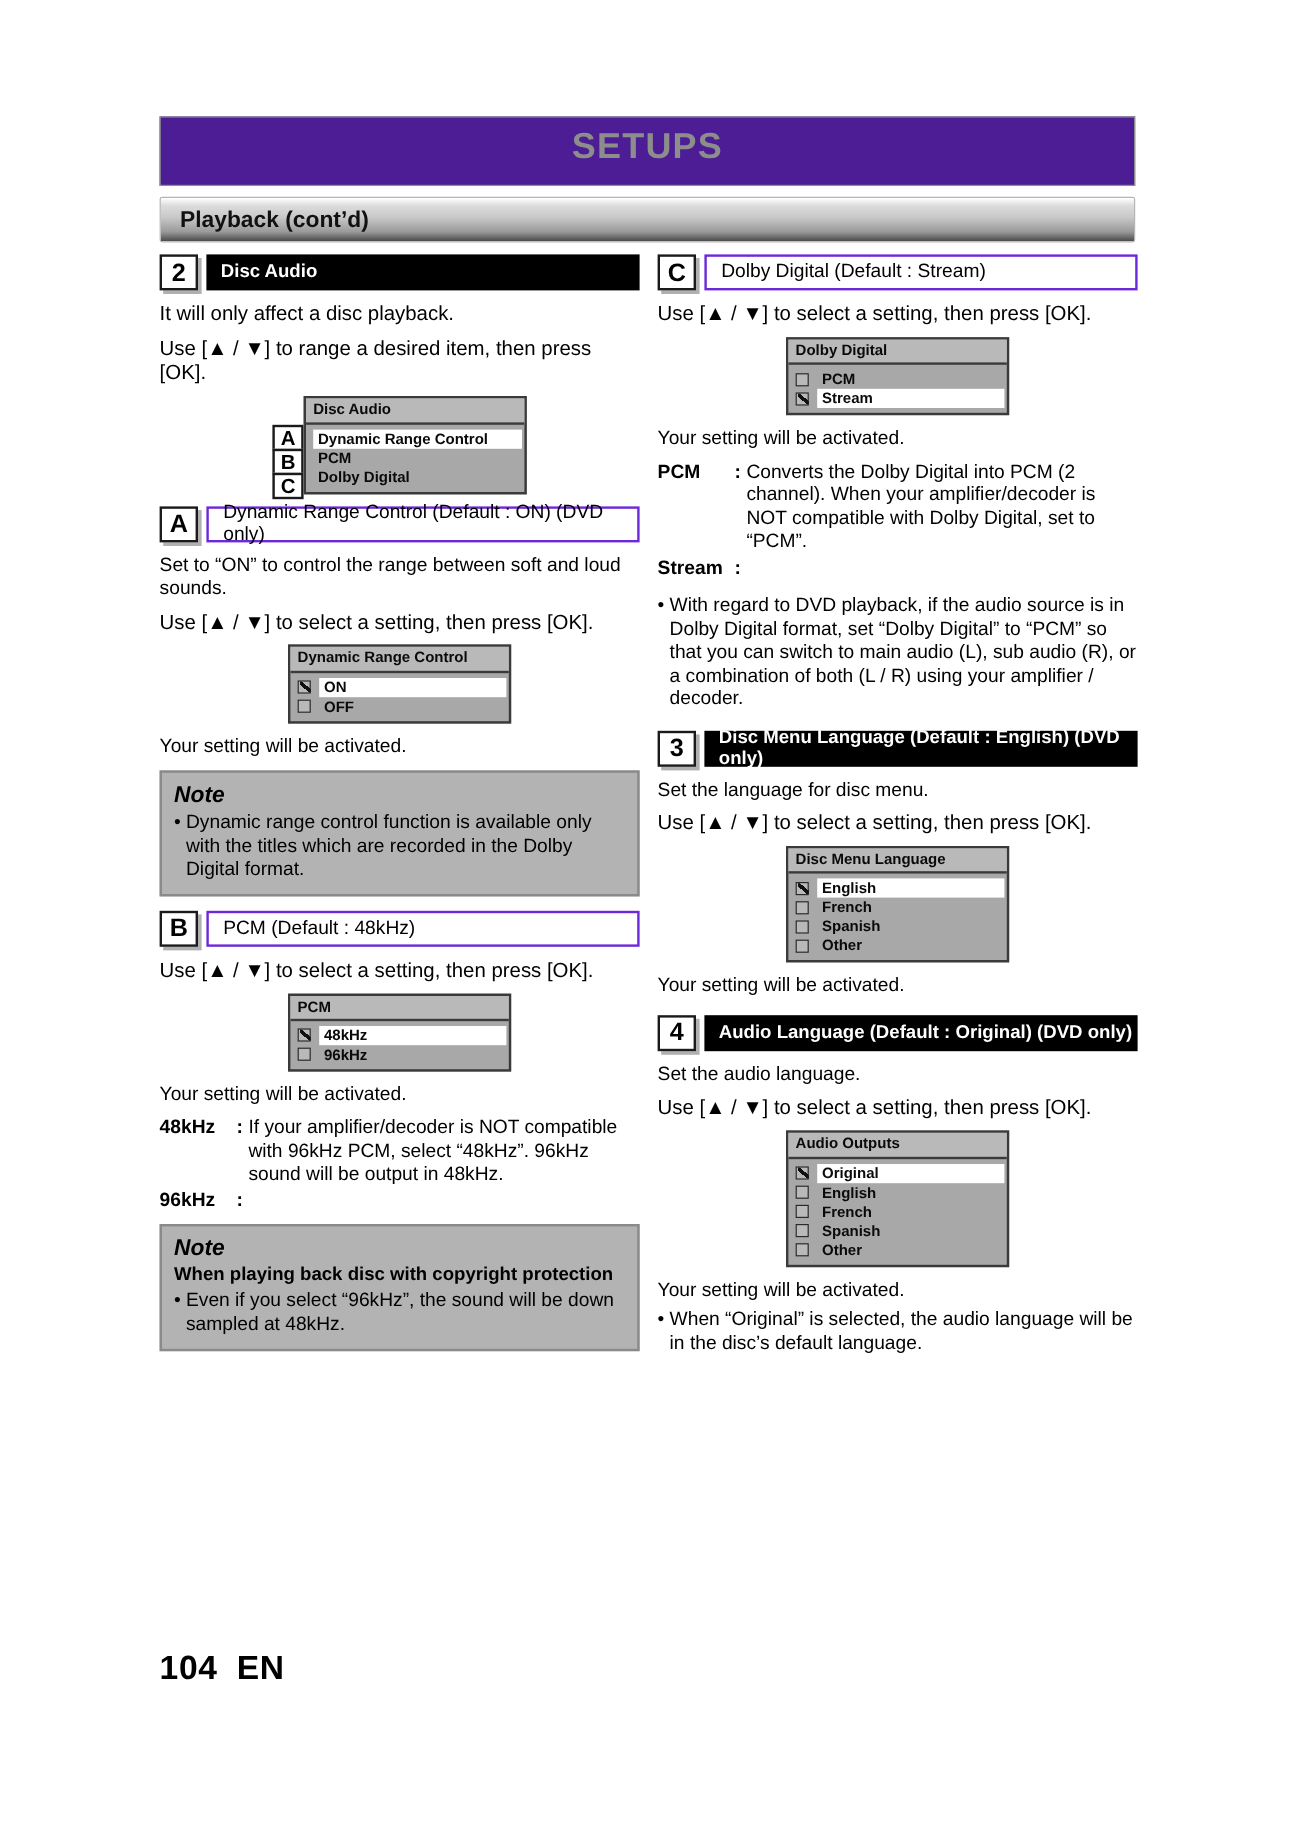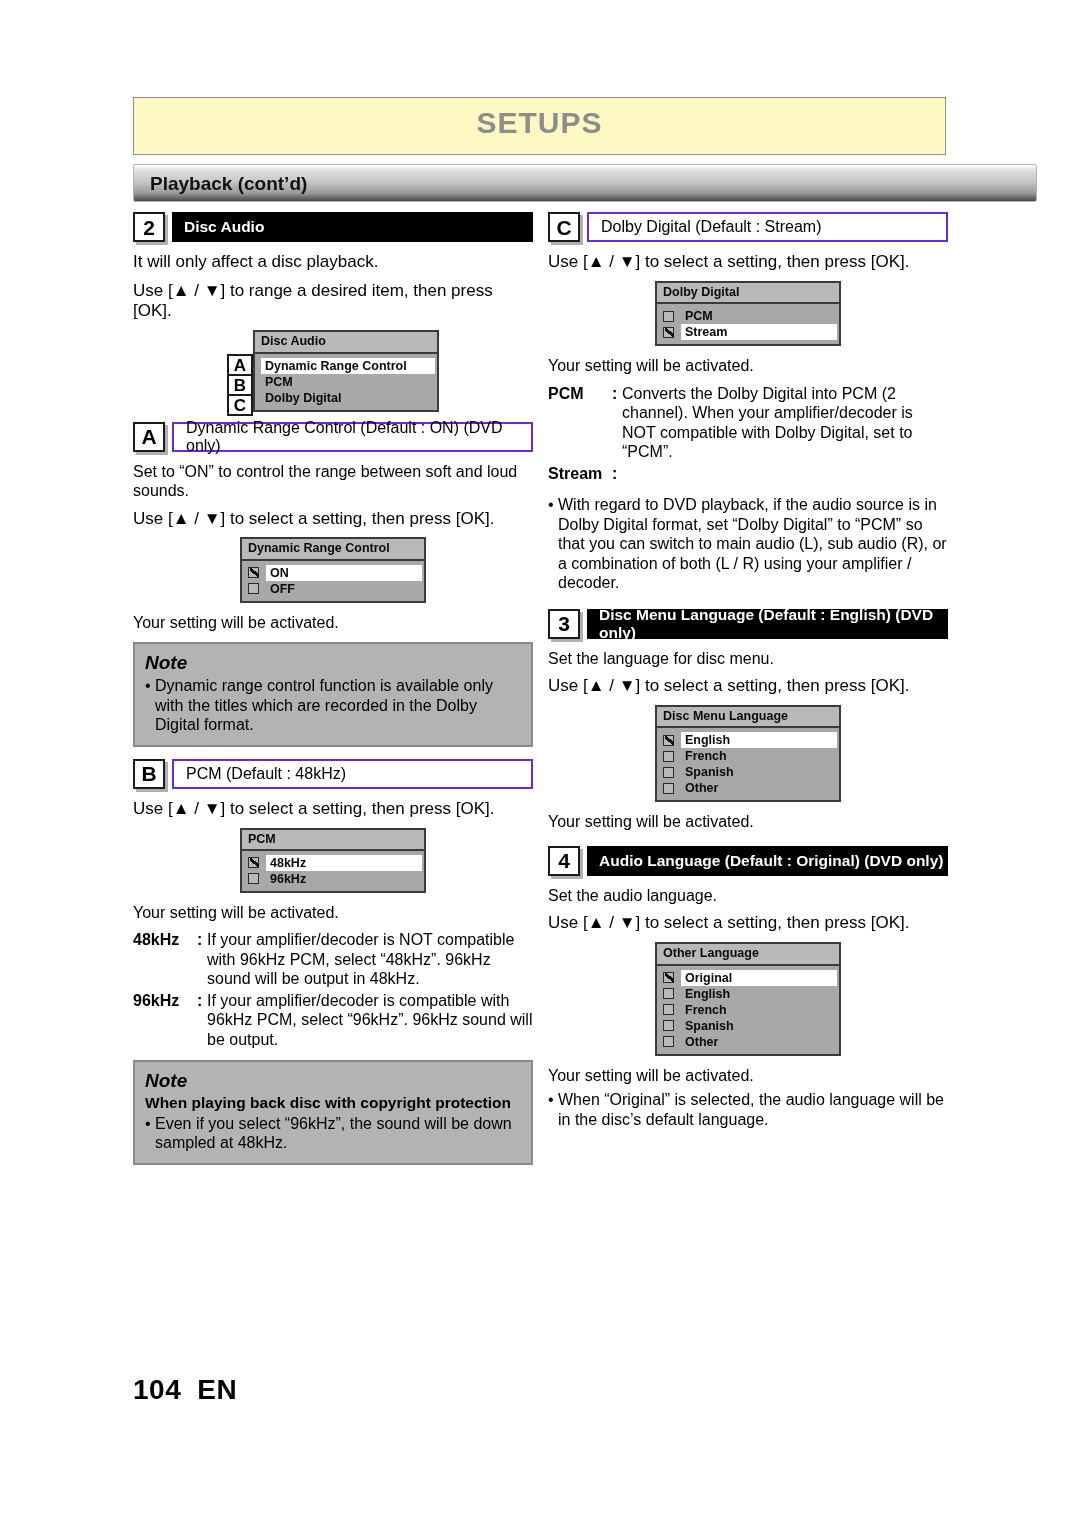--- a/index.html
+++ b/index.html
@@ -27,39 +27,39 @@
   
   .setups-band {
     position: absolute;
     left: 133px;
     top: 97px;
     width: 813px;
     height: 58px;
     border: 1px solid #8d8d8d;
     border-top: 1px solid #8d8d8d;
     box-sizing: border-box;
-    background: #fef9c3;
+    background: #4c1d95;
   }
   .setups-title {
     position: absolute;
     left: 0; right: 0;
     top: 8px;
     text-align: center;
     font-size: 30px;
     font-weight: bold;
     letter-spacing: 1px;
     color: #8d8d8d;
   }
 
   
   .playback-bar {
     position: absolute;
     left: 133px;
     top: 164px;
-    width: 904px;
+    width: 813px;
     height: 38px;
     border-radius: 2px;
     background: linear-gradient(to bottom, #ffffff 0%, #dcdcdc 18%, #c8c8c8 45%, #9a9a9a 78%, #4a4a4a 100%);
     box-shadow: 0 1px 0 #ffffff inset;
     border: 1px solid #b5b5b5;
     box-sizing: border-box;
   }
   .playback-bar-label {
     position: absolute;
     left: 16px;
@@ -423,21 +423,20 @@
     <p class="body">Your setting will be activated.</p>
 
     <div class="defrow">
       <span class="term">48kHz</span>
       <span class="colon">:</span>
       <span class="desc">If your amplifier/decoder is NOT compatible with 96kHz PCM, select “48kHz”. 96kHz sound will be output in 48kHz.</span>
     </div>
     <div class="defrow">
       <span class="term">96kHz</span>
       <span class="colon">:</span>
-      <span class="desc">If your amplifier/decoder is compatible with 96kHz PCM, select “96kHz”. 96kHz sound will be output.</span>
     </div>
 
     <div class="note">
       <div class="note-title">Note</div>
       <div class="note-sub">When playing back disc with copyright protection</div>
       <div class="bullet">
         <span class="dot">•</span>
         <span>Even if you select “96kHz”, the sound will be down sampled at 48kHz.</span>
       </div>
     </div>
@@ -541,21 +540,21 @@
     <div class="hdr">
       <div class="badge">4</div>
       <div class="hdr-bar black">Audio Language (Default : Original)  (DVD only)</div>
     </div>
 
     <p class="body">Set the audio language.</p>
     <p class="body bold">Use [▲ / ▼] to select a setting, then press [OK].</p>
 
     <div class="osd-wrap">
       <div class="osd">
-        <div class="osd-title">Other Language</div>
+        <div class="osd-title">Audio Outputs</div>
         <div class="osd-body">
           <div class="osd-row sel">
             <span class="osd-cb checked"></span>
             <div class="osd-label-bg">
               <span>Original</span>
             </div>
           </div>
           <div class="osd-row">
             <span class="osd-cb"></span>
             <div class="osd-label-bg">

